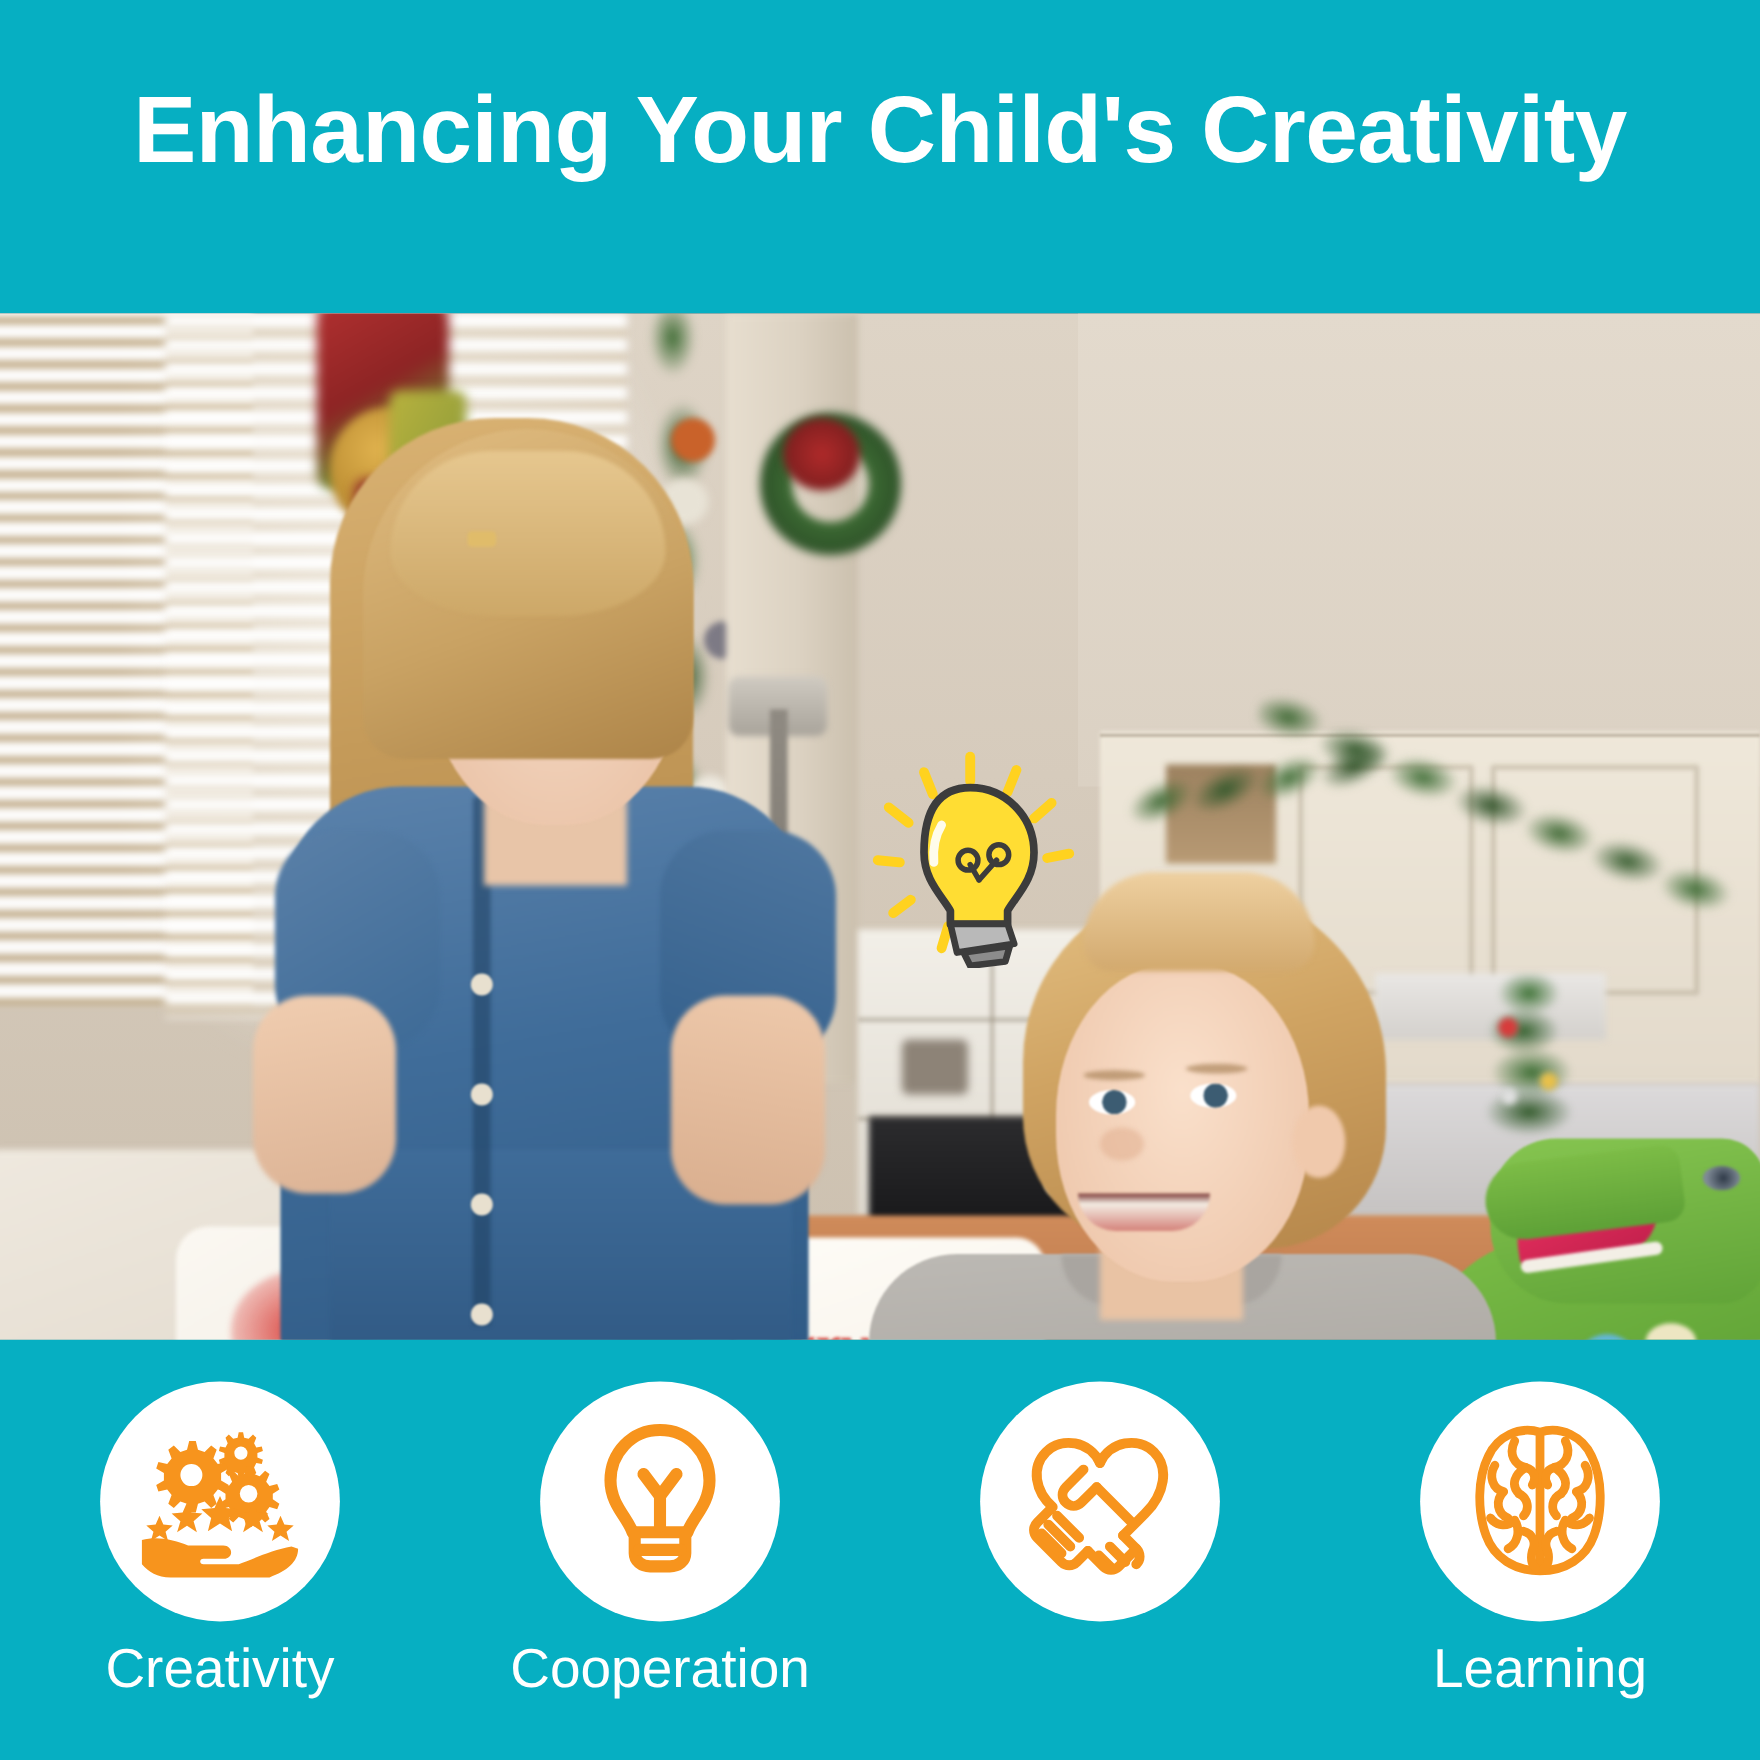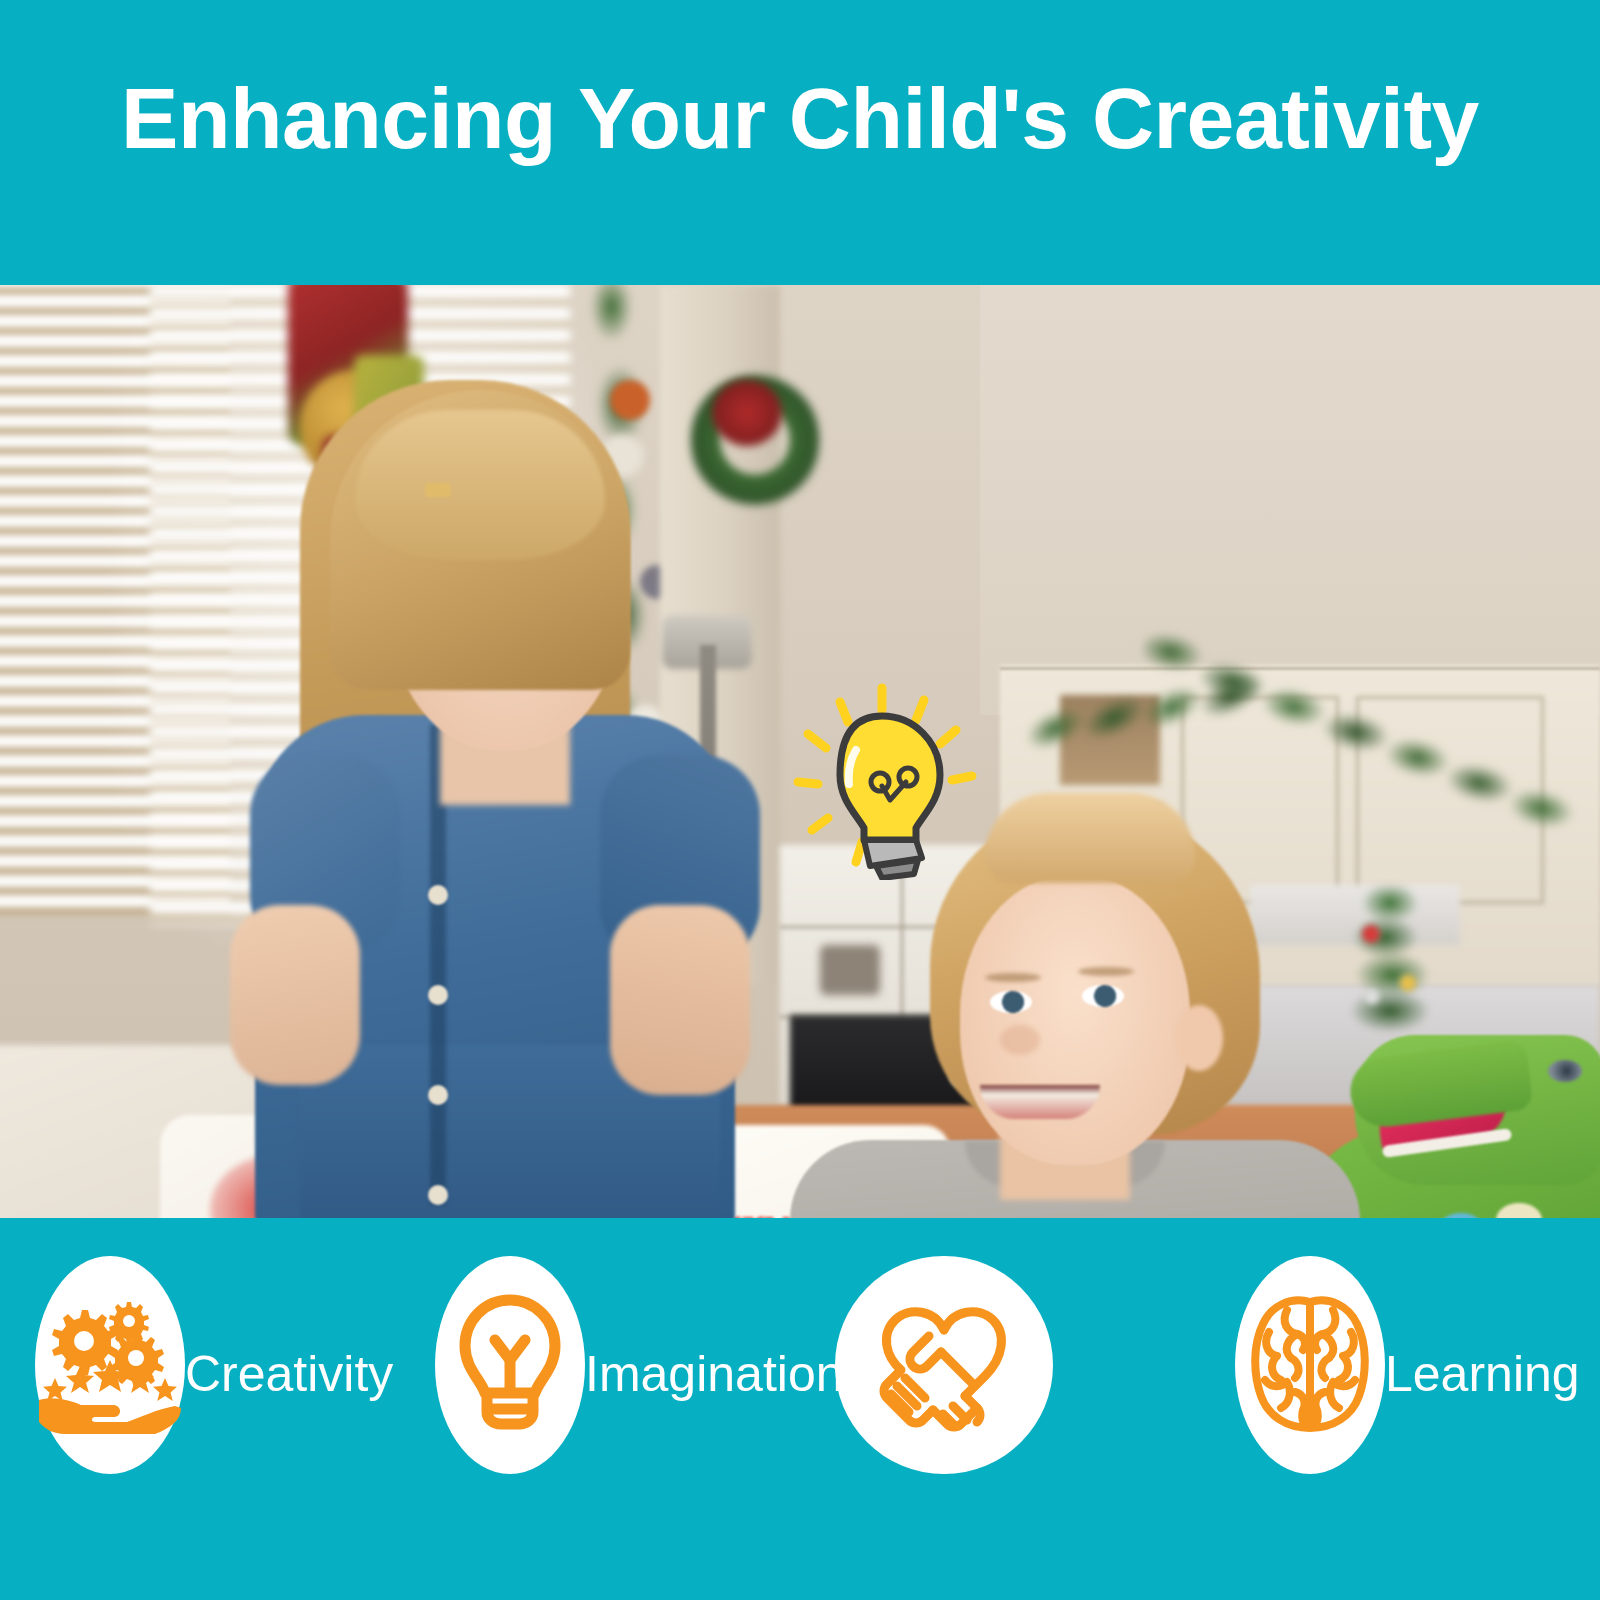--- a/index.html
+++ b/index.html
@@ -541,20 +541,21 @@
     width: 1600px; height: 382px;
     display: flex;
     align-items: flex-start;
     justify-content: space-around;
     padding-top: 38px;
     box-sizing: border-box;
   }
   .feature {
     width: 330px;
     display: flex;
+    flex-direction: column;
     align-items: center;
   }
   .feature-circle {
     width: 218px;
     height: 218px;
     border-radius: 50%;
     background: #ffffff;
     display: flex;
     align-items: center;
     justify-content: center;
@@ -758,21 +759,21 @@
               <g fill="none" stroke="#F7941D" stroke-width="11" stroke-linecap="round" stroke-linejoin="round">
                 <path d="M75 12 C101 12 120 33 120 58 C120 80 104 92 100 105 L50 105 C46 92 30 80 30 58 C30 33 49 12 75 12 Z"></path>
                 <path d="M52 105 L52 124 C52 131 58 136 66 136 L84 136 C92 136 98 131 98 124 L98 105"></path>
                 <line x1="56" y1="121" x2="94" y2="121"></line>
                 <path d="M60 52 L75 72 L90 52"></path>
                 <line x1="75" y1="72" x2="75" y2="100"></line>
               </g>
             </svg>
           </span>
         </div>
-        <div class="feature-label">Imagination</div>
+        <div class="feature-label">Cooperation</div>
       </div>
 
       <div class="feature">
         <div class="feature-circle">
           <span>
             <svg width="150" height="150" viewBox="0 0 150 150" aria-hidden="true">
               <g fill="none" stroke="#F7941D" stroke-width="9" stroke-linecap="round" stroke-linejoin="round">
                 <path d="M75 42 C66 22 40 18 26 32 C12 46 16 68 32 82"></path>
                 <path d="M75 42 C84 22 110 18 124 32 C138 46 134 70 116 88 L96 108"></path>
                 <path d="M60 48 L44 64 C40 68 40 74 44 78 C48 82 54 82 58 78 L72 64"></path>

